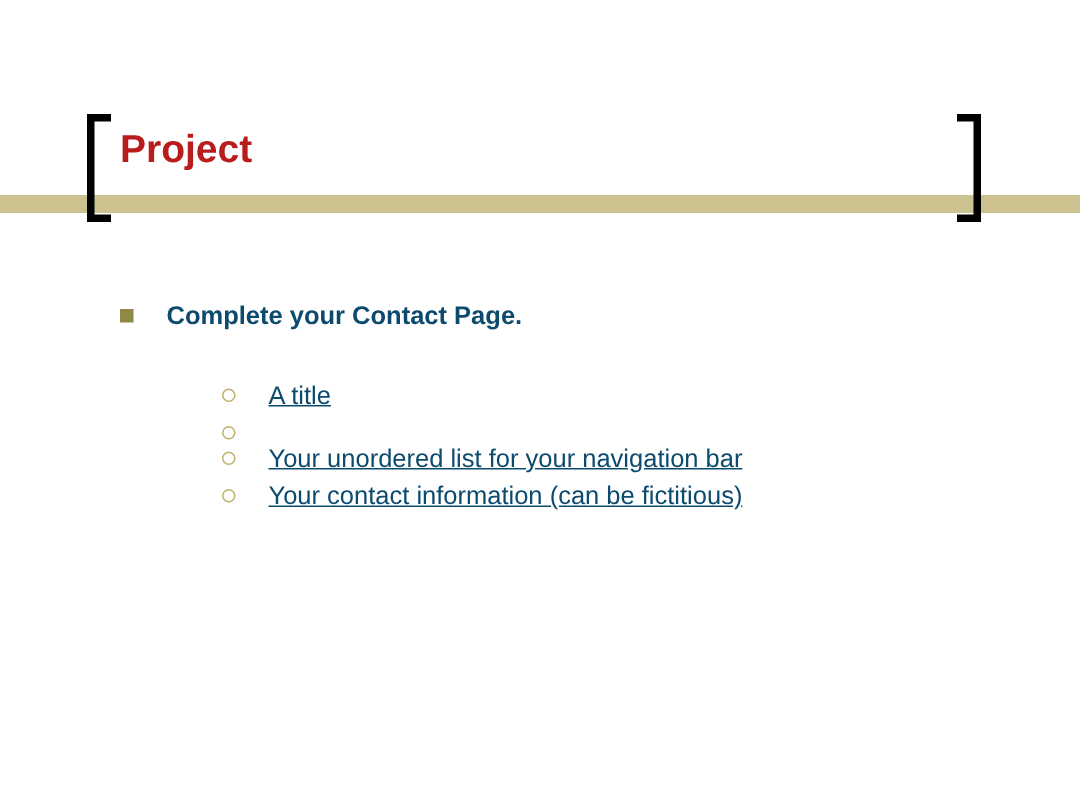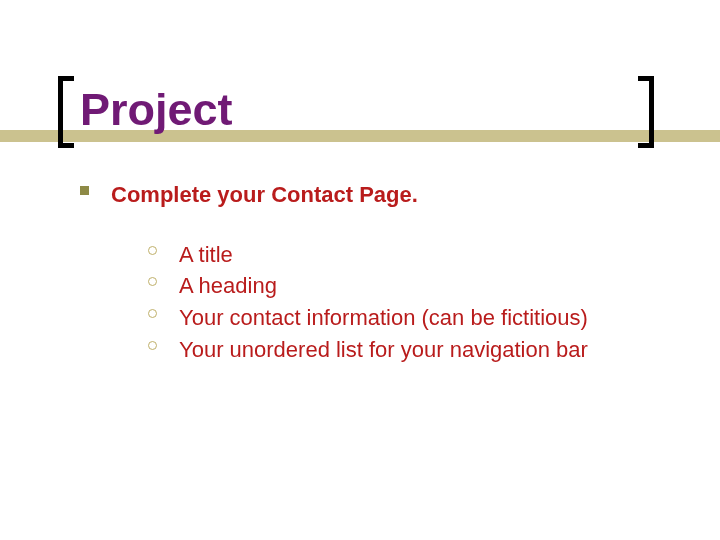--- a/index.html
+++ b/index.html
@@ -26,32 +26,32 @@
     height: 72px;
     width: 16px;
     z-index: 2;
   }
   .bracket-left { left: 58px; border-left: 5px solid #000; border-top: 5px solid #000; border-bottom: 5px solid #000; }
   .bracket-right { right: 66px; border-right: 5px solid #000; border-top: 5px solid #000; border-bottom: 5px solid #000; }
   .title {
     position: absolute;
     left: 80px;
     top: 84px;
-    font-size: 45px;
+    font-size: 26px;
     font-weight: bold;
-    color: #701a75;
+    color: #b91c1c;
     z-index: 3;
   }
   .body {
     position: absolute;
     left: 80px;
-    top: 180px;
+    top: 200px;
     width: 580px;
-    font-size: 22px;
-    color: #b91c1c;
+    font-size: 17px;
+    color: #0c4a6e;
     line-height: 1.35;
     z-index: 1;
   }
   .row1 {
     display: flex;
     gap: 22px;
     margin-bottom: 30px;
   }
   .sq-bullet {
     width: 9px; height: 9px;
@@ -63,20 +63,21 @@
   .numbered {
     margin-left: 0px;
   }
   .num-text {
     padding-left: 46px;
     text-indent: -26px;
   }
   .sublist {
     margin-top: 4px;
     padding-left: 68px;
+    text-decoration: underline;
   }
   .sub-row {
     display: flex;
     gap: 22px;
     margin-bottom: 2px;
   }
   .o-bullet {
     width: 9px; height: 9px;
     border: 1.5px solid #bfb06a;
     border-radius: 50%;
@@ -101,26 +102,25 @@
     </div>
 
     <div class="numbered">
       <div class="sublist">
         <div class="sub-row">
           <div class="o-bullet"></div>
           <div>A title</div>
         </div>
         <div class="sub-row">
           <div class="o-bullet"></div>
-          <div>A heading</div>
+        </div>
+        <div class="sub-row">
+          <div class="o-bullet"></div>
+          <div>Your unordered list for your navigation bar</div>
         </div>
         <div class="sub-row">
           <div class="o-bullet"></div>
           <div>Your contact information (can be fictitious)</div>
-        </div>
-        <div class="sub-row">
-          <div class="o-bullet"></div>
-          <div>Your unordered list for your navigation bar</div>
         </div>
       </div>
     </div>
   </div>
 </div>
 
 </body></html>

